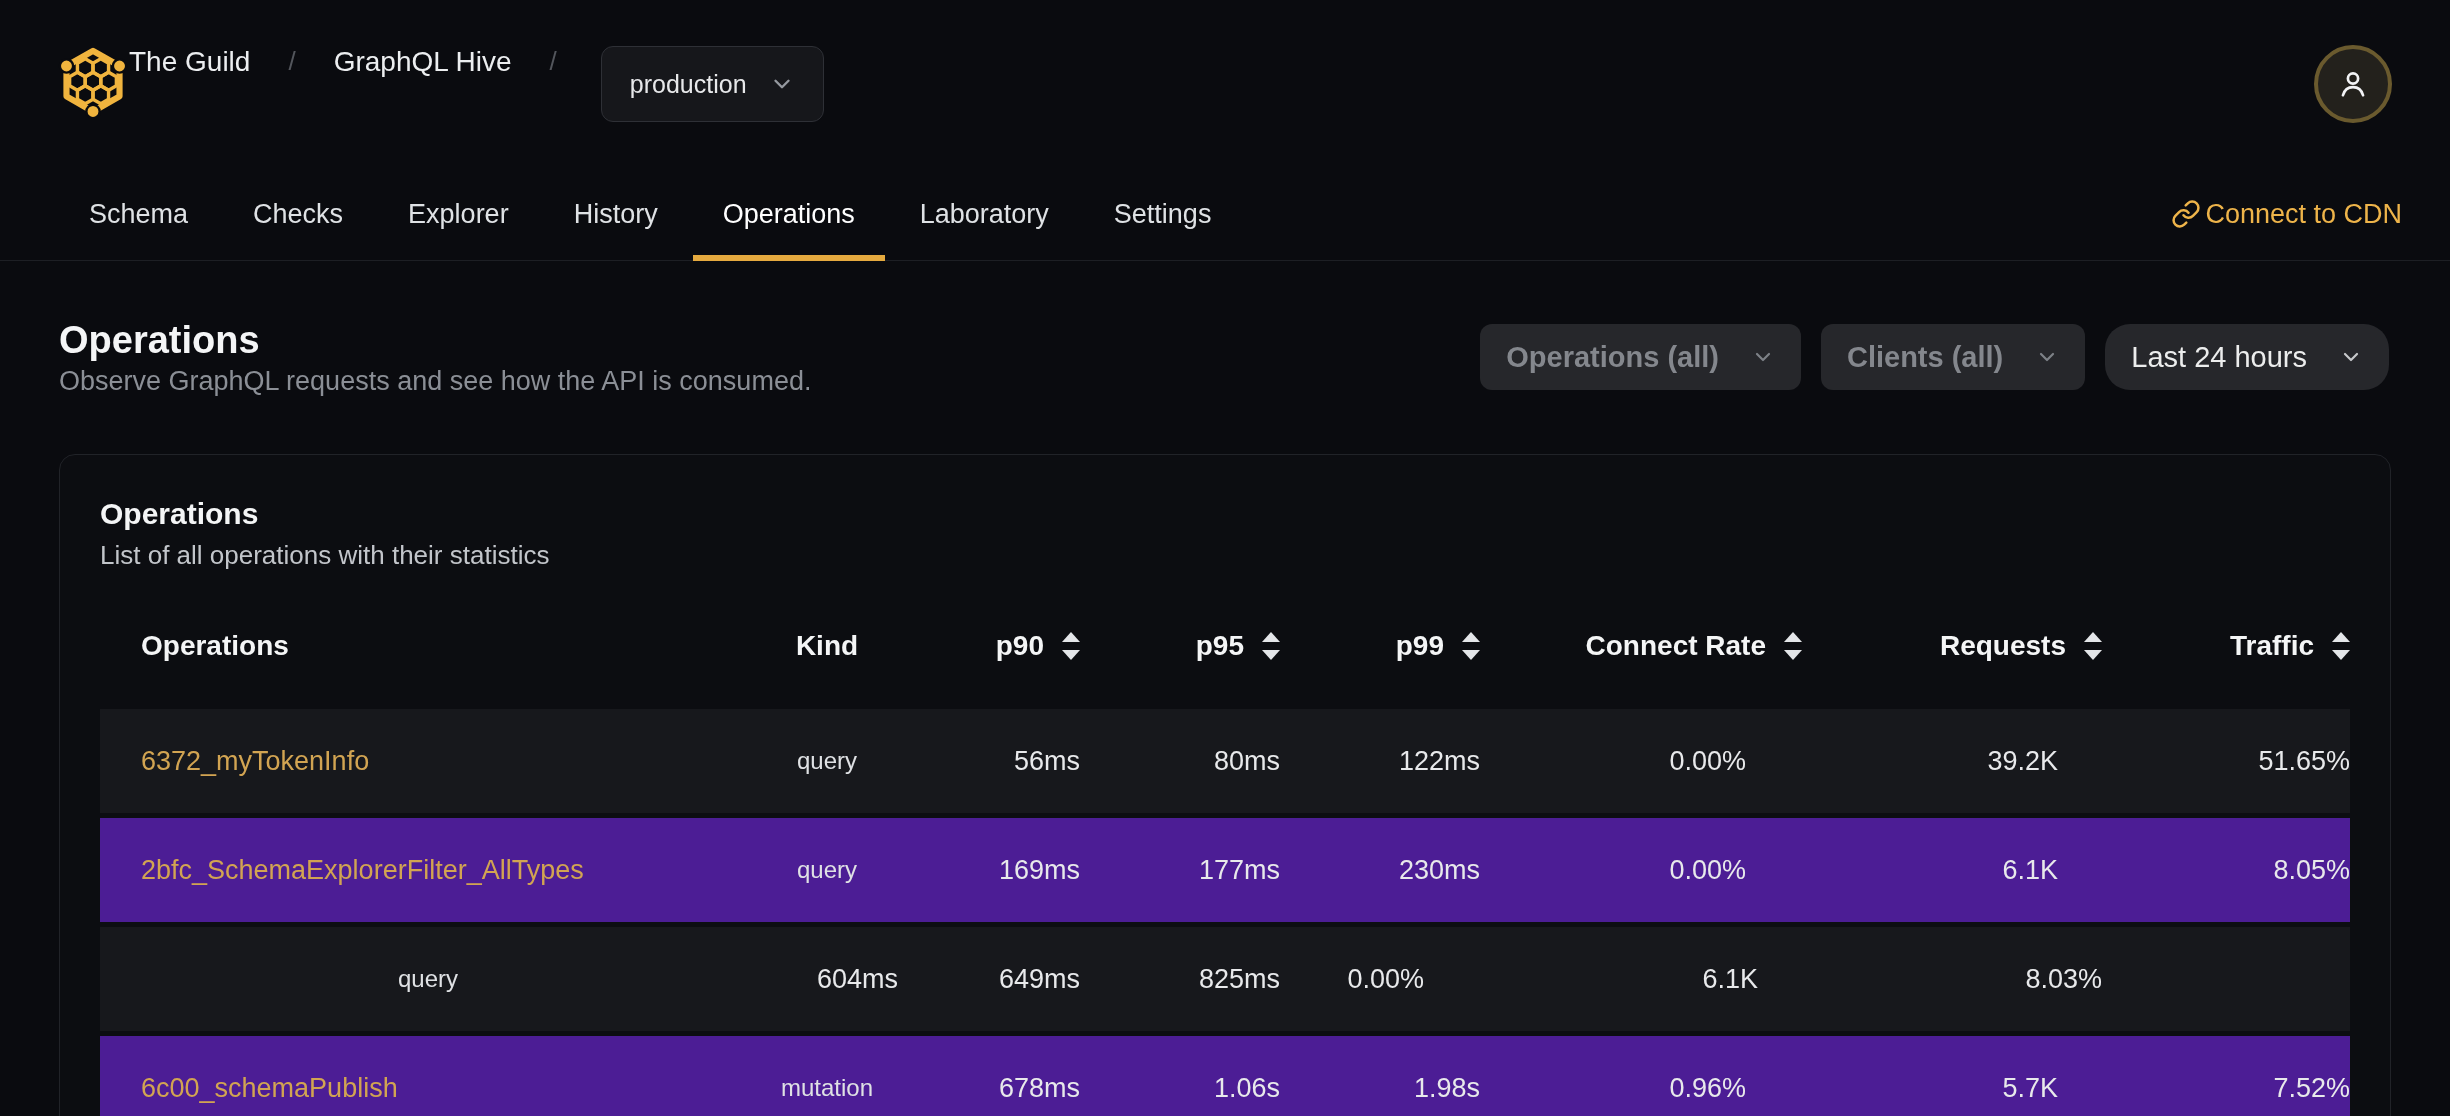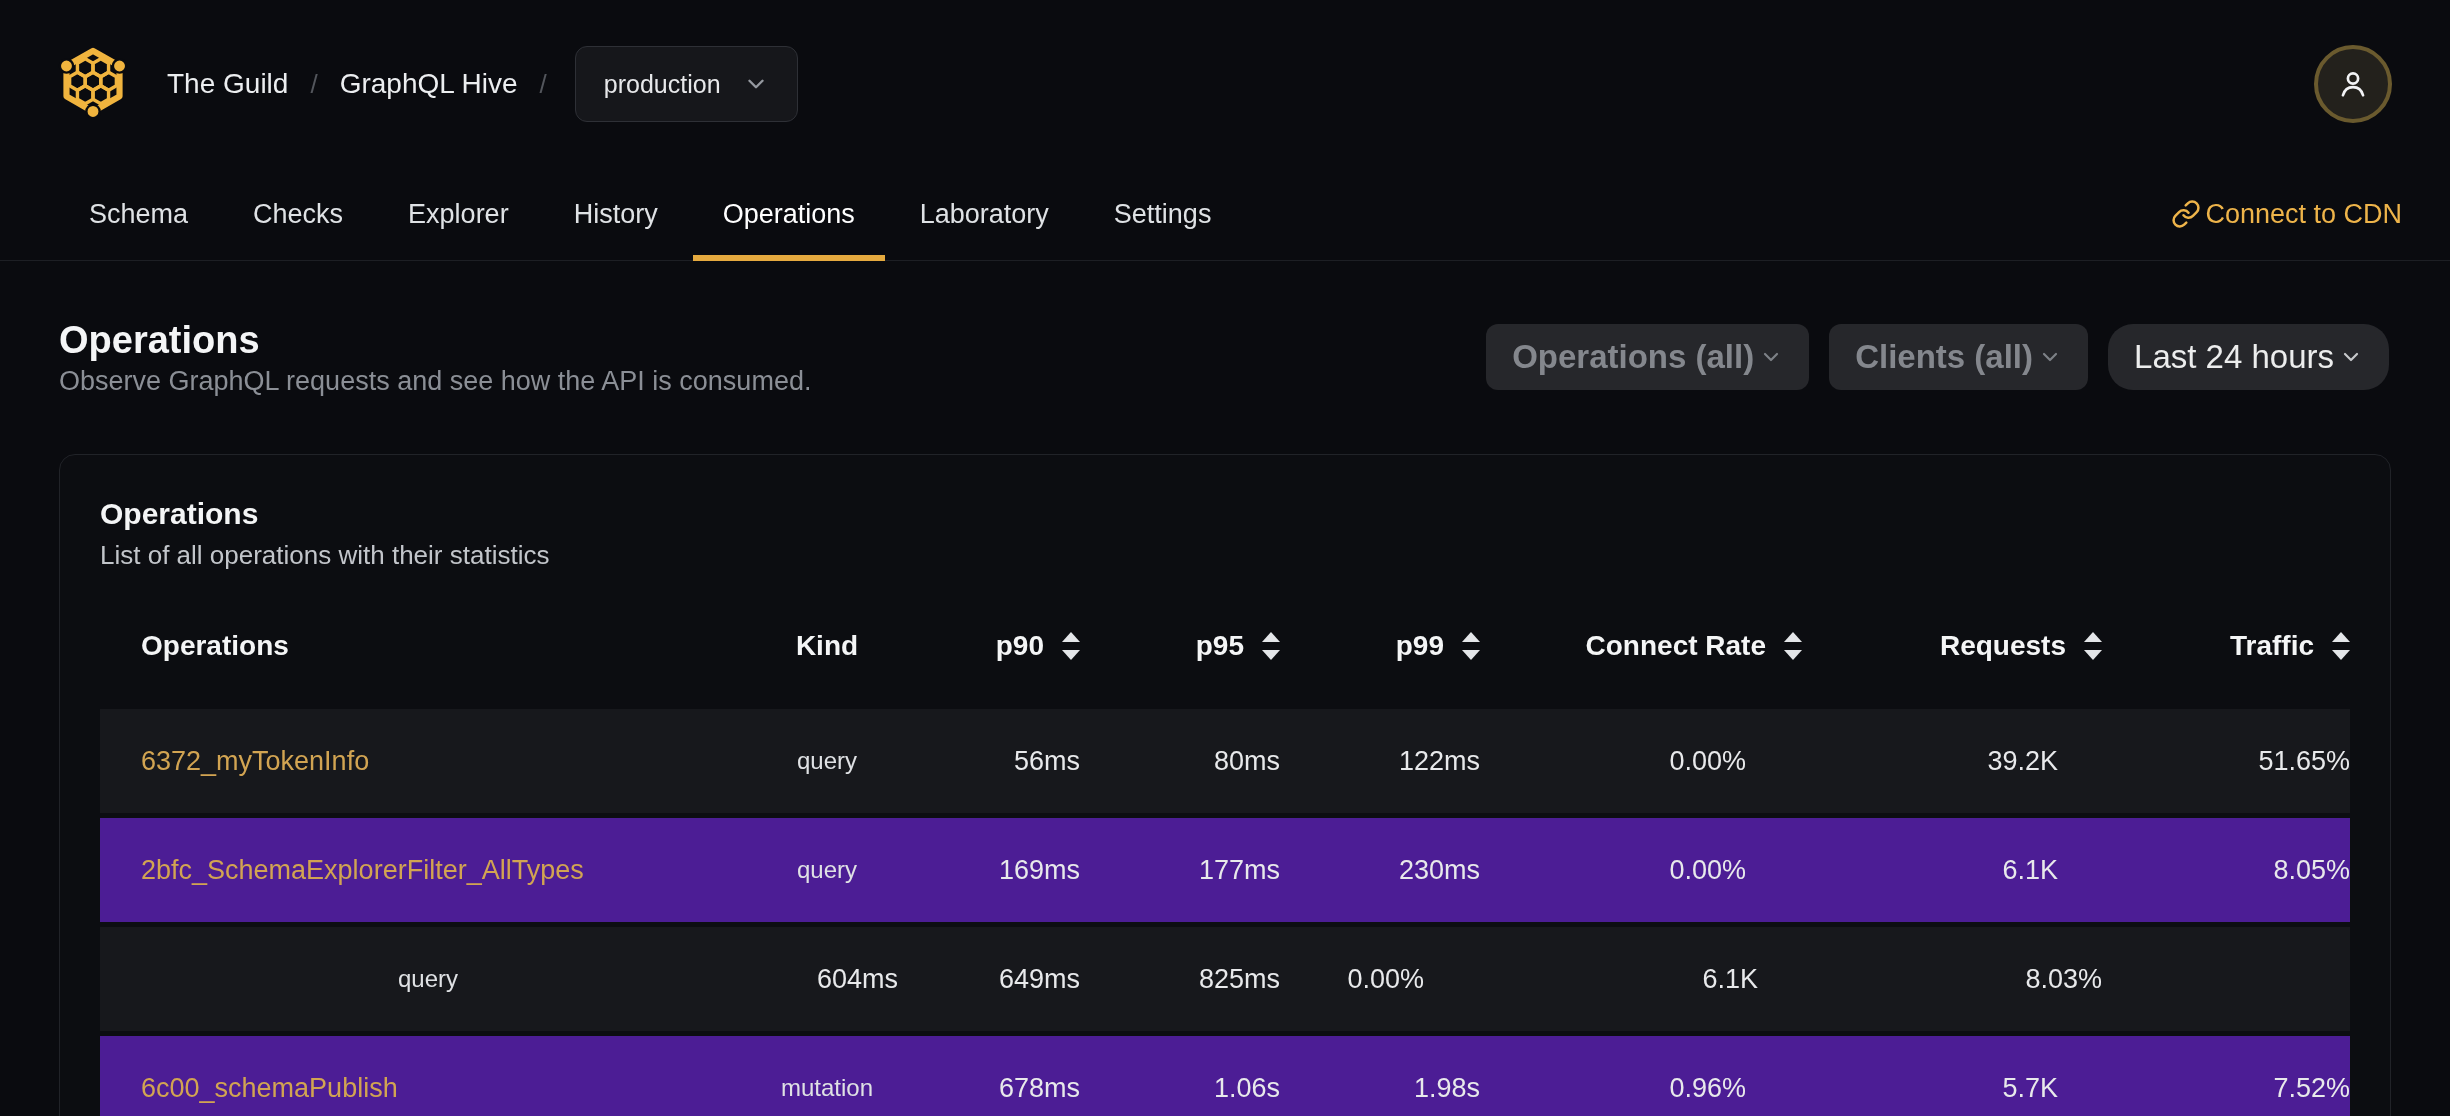--- a/index.html
+++ b/index.html
@@ -10,21 +10,21 @@
     color:#e8e9eb;
     -webkit-font-smoothing:antialiased;
   }
 
   
   .topbar {
     height:168px; display:flex; align-items:center;
     padding:0 58px 0 57px;
   }
   .logo { width:72px; height:78px; display:block; cursor:pointer; }
-  .crumbs { display:flex; align-items:center; margin-left:38px; gap:22px; }
+  .crumbs { display:flex; gap:38px; }
   .crumb { font-size:28px; font-weight:500; color:#eceef0; cursor:pointer; }
   .crumb-sep { font-size:26px; color:#53565c; }
   .target-btn {
     display:flex; align-items:center; gap:22px;
     height:76px; padding:0 28px; margin-left:6px;
     background:#16171b; border:1px solid #2e3036; border-radius:12px;
     font-size:25px; color:#e7e8ea; cursor:pointer;
   }
   .target-btn .chev { color:#9599a0; display:flex; }
   .spacer { flex:1; }
@@ -59,25 +59,25 @@
 
   
   .page-head {
     display:flex; align-items:center; justify-content:space-between;
     padding:56px 61px 0 59px;
   }
   .page-title { font-size:38px; line-height:46px; font-weight:700; color:#f4f5f6; }
   .page-sub { margin-top:2px; font-size:27px; line-height:32px; color:#8b8f96; }
   .filters { display:flex; gap:20px; }
   .filter-btn {
-    display:flex; align-items:center; gap:5px;
+    display:flex; align-items:center; gap:32px;
     height:66px; padding:0 26px;
     background:#26272b; border:none; border-radius:12px;
     font-family:"Liberation Sans", sans-serif;
-    font-size:33px; font-weight:700; color:#84878d; cursor:pointer;
+    font-size:29px; font-weight:700; color:#84878d; cursor:pointer;
   }
   .filter-btn .chev { display:flex; color:#7d8187; }
   .filter-btn.primary { font-weight:400; color:#eceded;border-radius:25px; }
   .filter-btn.primary .chev { color:#c6c8cb; }
 
   
   .card {
     margin:57px 59px 0 59px; height:900px;
     background:#0c0d11; border:1px solid #212328; border-radius:16px;
     padding:42px 40px;

